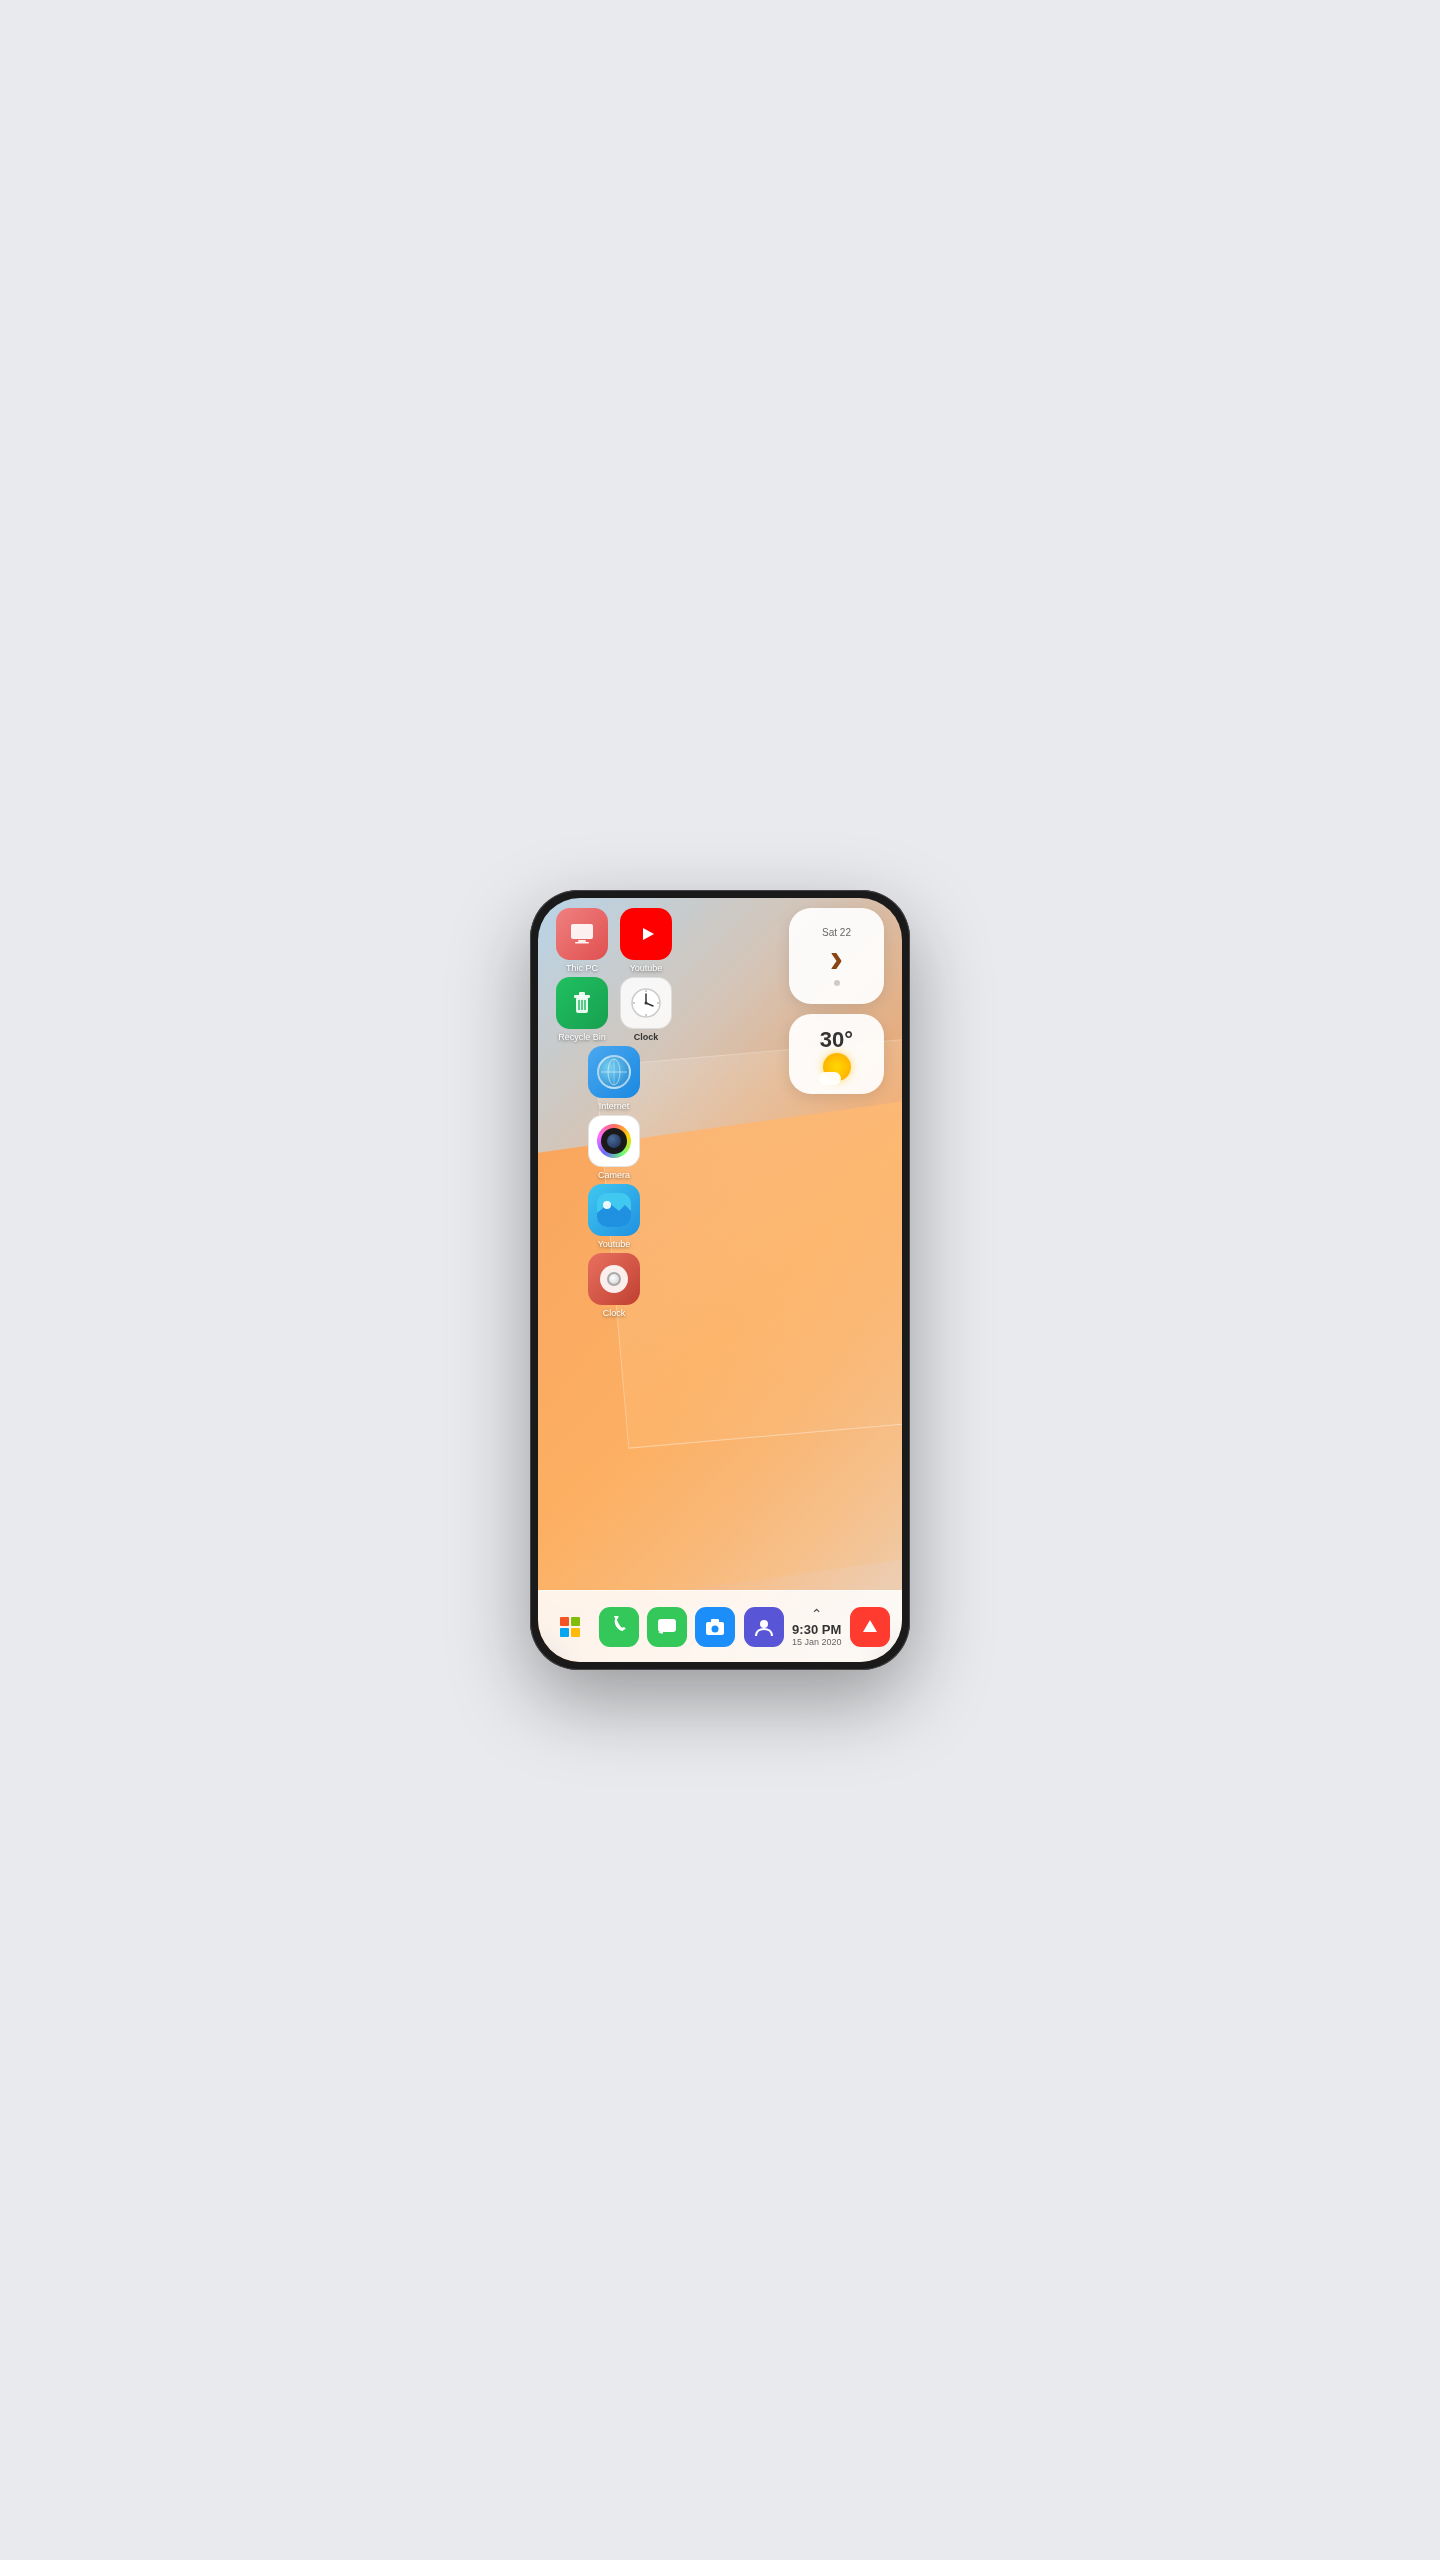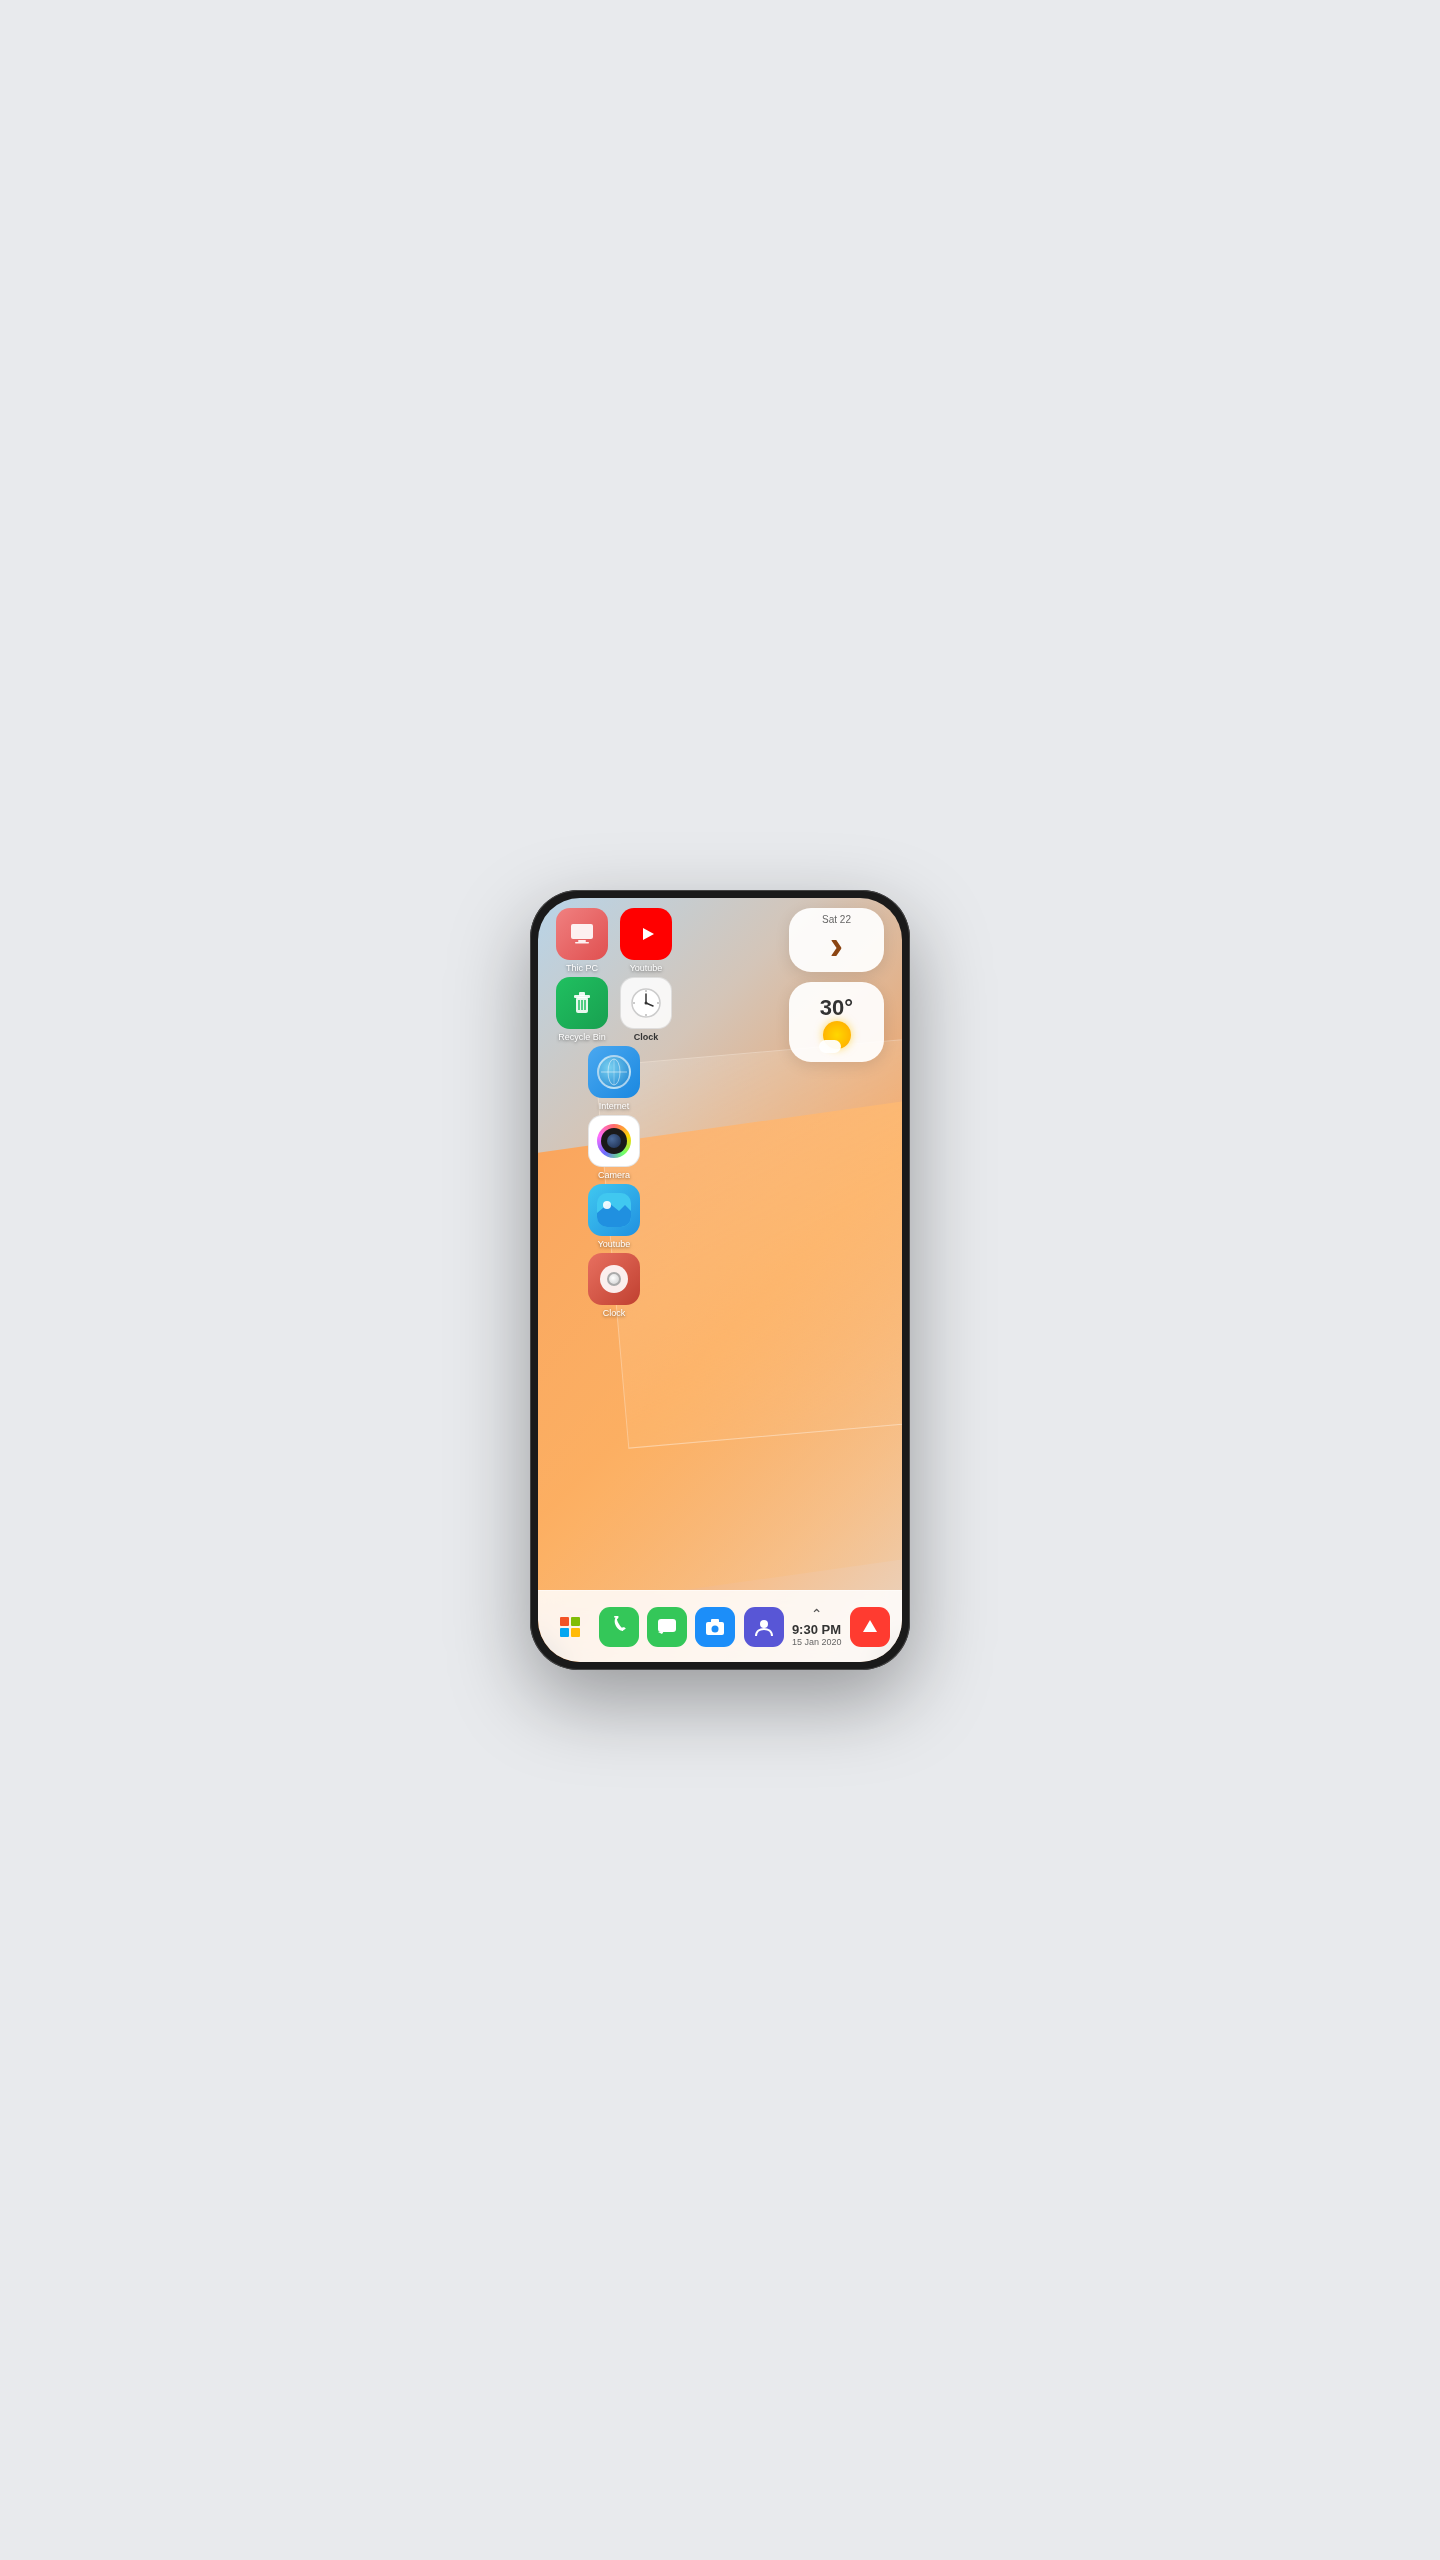--- a/index.html
+++ b/index.html
@@ -119,21 +119,21 @@
       right: 18px;
       top: 10px;
       display: flex;
       flex-direction: column;
       gap: 10px;
       align-items: center;
     }
 
     .widget-calendar {
       width: 95px;
-      height: 64px;
+      height: 96px;
       background: rgba(255,255,255,0.92);
       border-radius: 22px;
       display: flex;
       flex-direction: column;
       align-items: center;
       justify-content: center;
       padding: 6px;
       box-shadow: 0 4px 15px rgba(0,0,0,0.1);
     }
 
@@ -242,20 +242,21 @@
       font-size: 18px;
     }
 
     .dock-windows {
       background: transparent;
     }
 
     .dock-time-area {
       display: flex;
       flex-direction: column;
+      align-items: center;
     }
 
     .dock-time {
       font-size: 13px;
       font-weight: 600;
       color: #333;
     }
 
     .dock-date-small {
       font-size: 9px;

